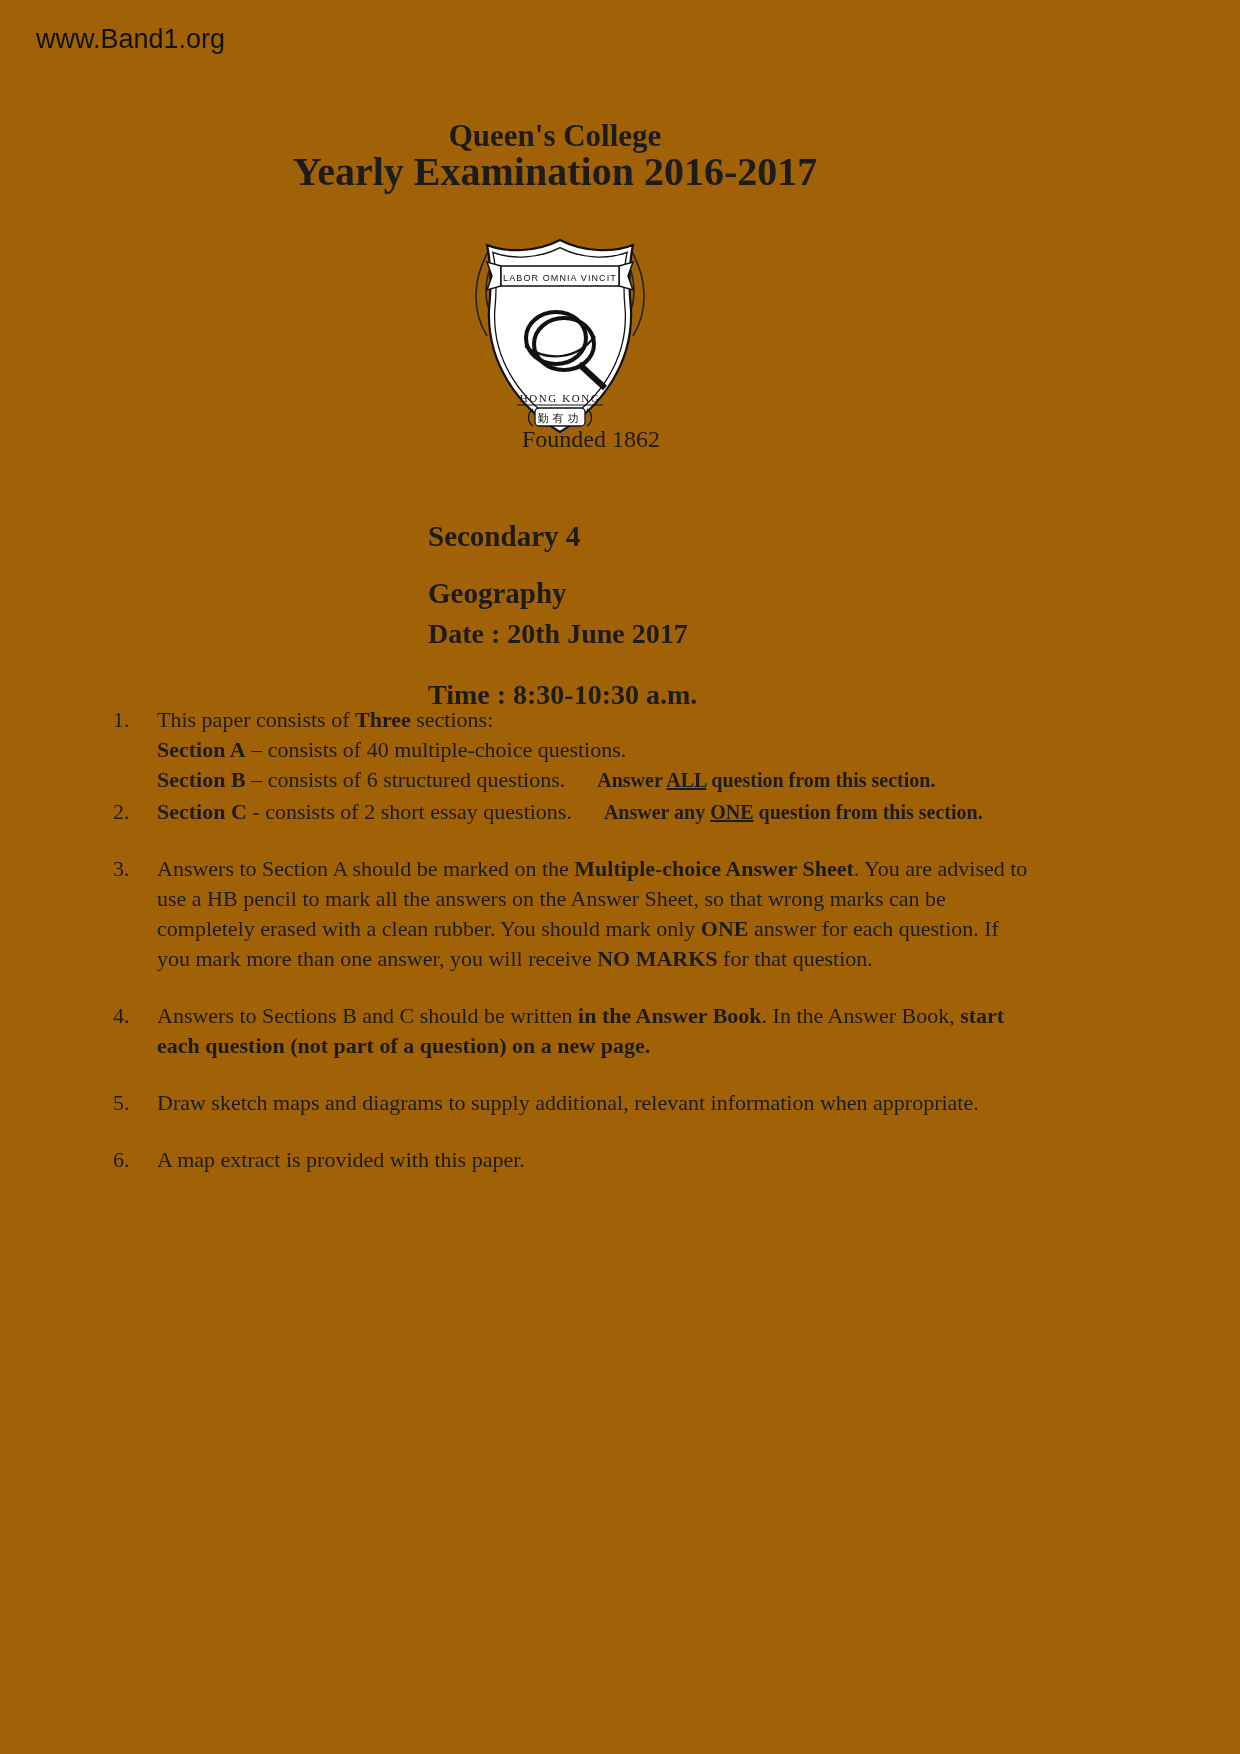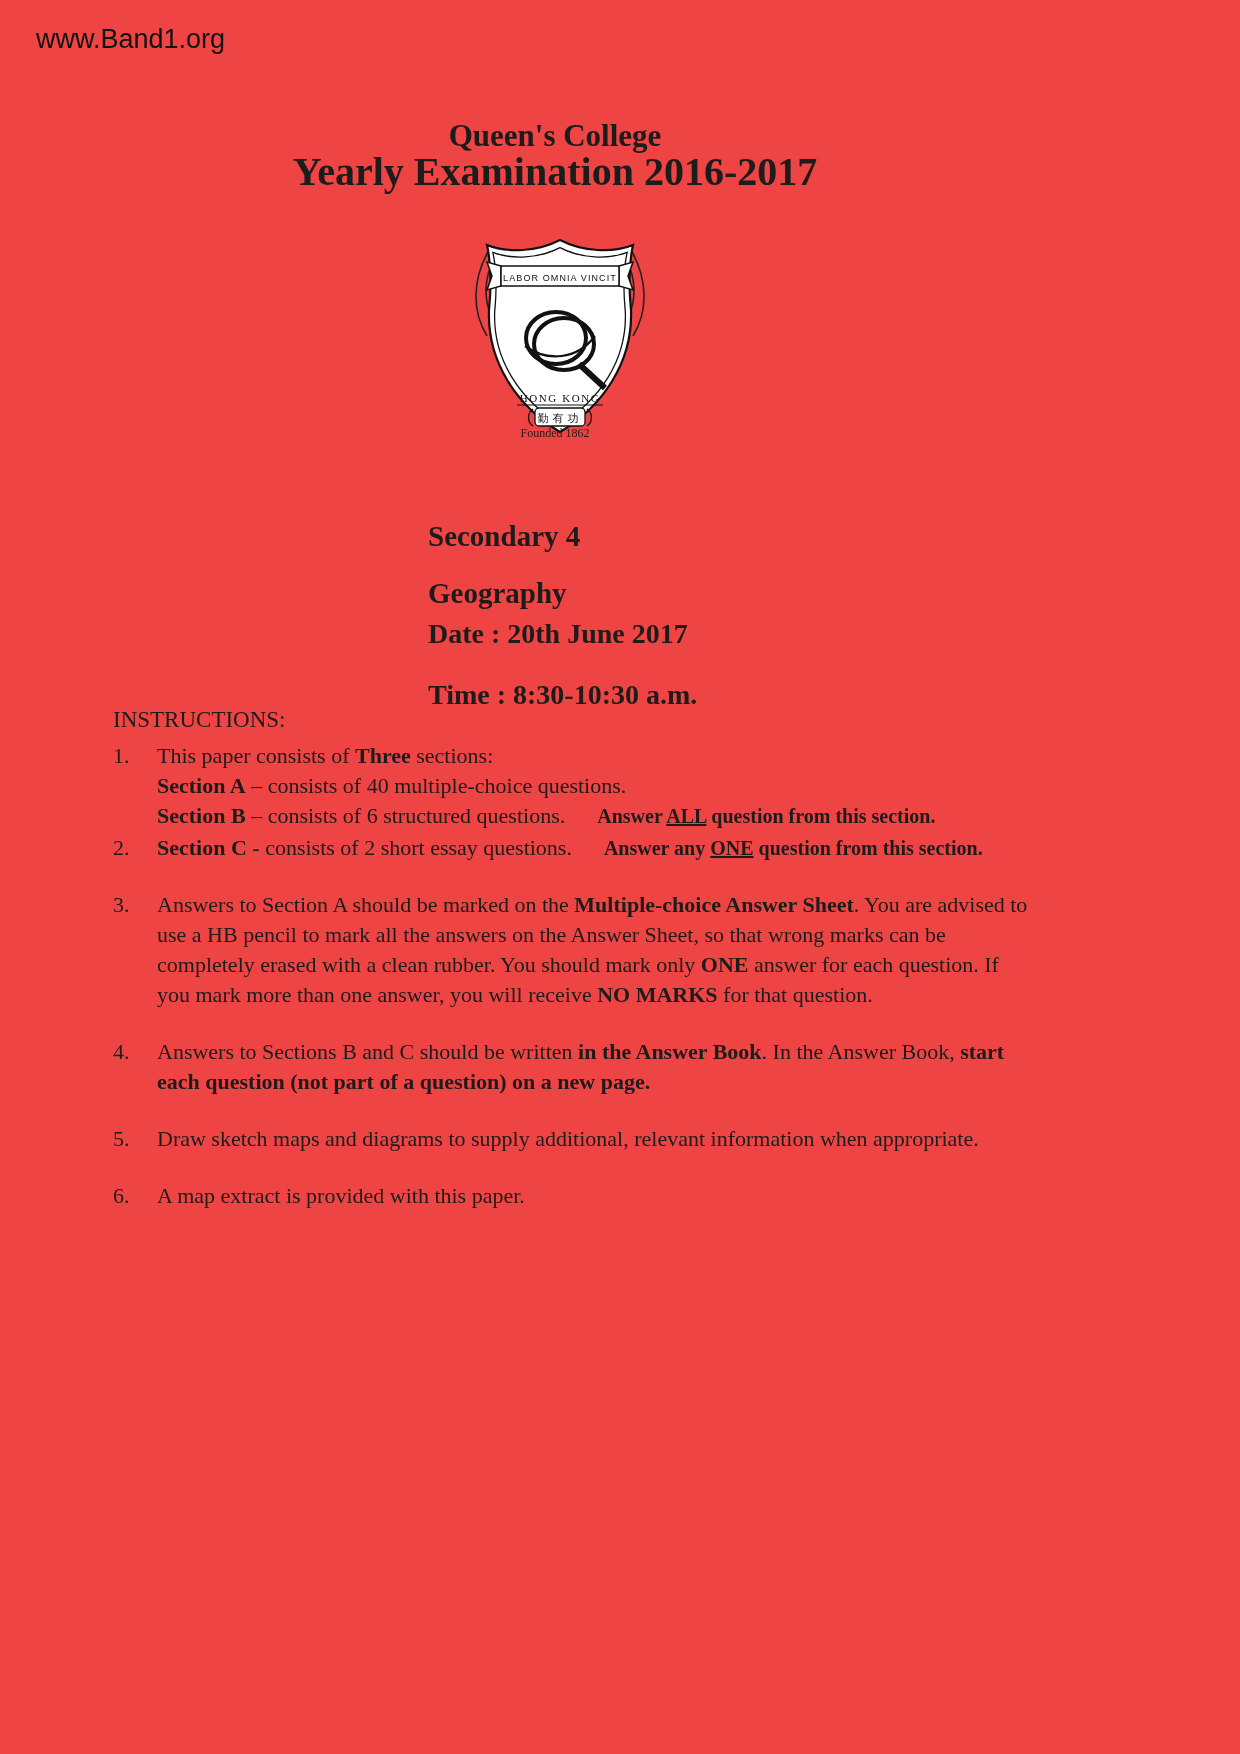--- a/index.html
+++ b/index.html
@@ -4,36 +4,36 @@
 <style>
   html,body{margin:0;padding:0;}
   body{
     width:1240px;height:1754px;
     background:#ffffff;
     font-family:"Liberation Serif", serif;
     color:#1c1c1c;
     position:relative;
     -webkit-font-smoothing:antialiased;
   }
-  .page{position:absolute;inset:0;width:1240px;height:1754px;background:#ef4444;overflow:hidden;}
+  .page{position:absolute;inset:0;width:1240px;height:1754px;background:#a16207;overflow:hidden;}
 
   .watermark{
     position:absolute;left:36px;top:24px;
     font-family:"Liberation Sans", sans-serif;
     font-size:27px;color:#111;
   }
 
   .center-col{position:absolute;left:0;width:1110px;text-align:center;}
   .school-name{top:118px;font-size:31px;font-weight:bold;}
   .exam-title{top:148px;font-size:40px;font-weight:bold;}
 
   .crest-wrap{
     position:absolute;left:465px;top:226px;width:190px;height:215px;
   }
-  .founded{top:426px;font-size:12px;}
+  .founded{top:426px;font-size:24px;margin-left:36px;}
 
   .left-col{position:absolute;left:428px;font-weight:bold;}
   .level{top:520px;font-size:29px;}
   .subject{top:557px;font-size:29px;margin-top:20px;}
   .date-line{top:618px;font-size:28px;}
   .time-line{top:679px;font-size:28px;}
 
   .instructions{
     position:absolute;left:113px;top:705px;width:915px;
     font-size:22px;line-height:30px;
@@ -104,21 +104,20 @@
   </div>
 
   <div class="center-col founded">Founded 1862</div>
 
   <div class="left-col level">Secondary 4</div>
   <div class="left-col subject">Geography</div>
   <div class="left-col date-line">Date : 20th June 2017</div>
   <div class="left-col time-line">Time : 8:30-10:30 a.m.</div>
 
   <div class="instructions">
-    <div class="inst-heading">INSTRUCTIONS:</div>
     <div id="instructions-list">
         <div class="inst-item">
           <div class="inst-num">1.</div>
           <div class="inst-body">
             <div class="inst-line"><span>This paper consists of </span><span class="b">Three</span><span> sections:</span></div>
             <div class="inst-line"><span class="b">Section A</span><span> – consists of 40 multiple-choice questions.</span></div>
             <div class="inst-line"><span class="b">Section B</span><span> – consists of 6 structured questions.</span><span class="b gap small">Answer </span><span class="b u small">ALL</span><span class="b small"> question from this section.</span></div>
           </div>
         </div>
         <div class="inst-item">

